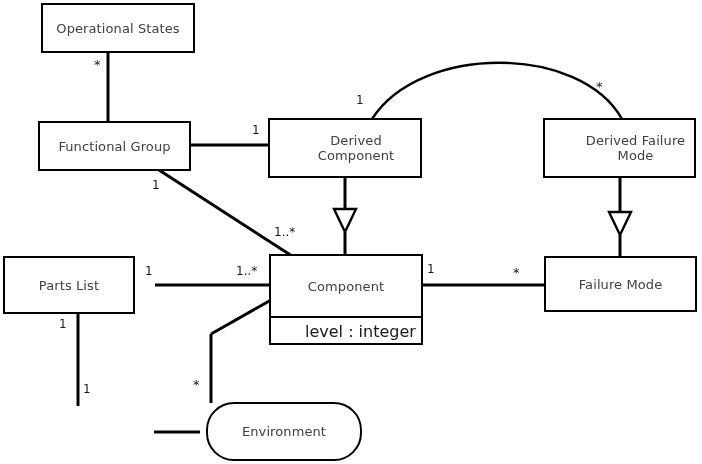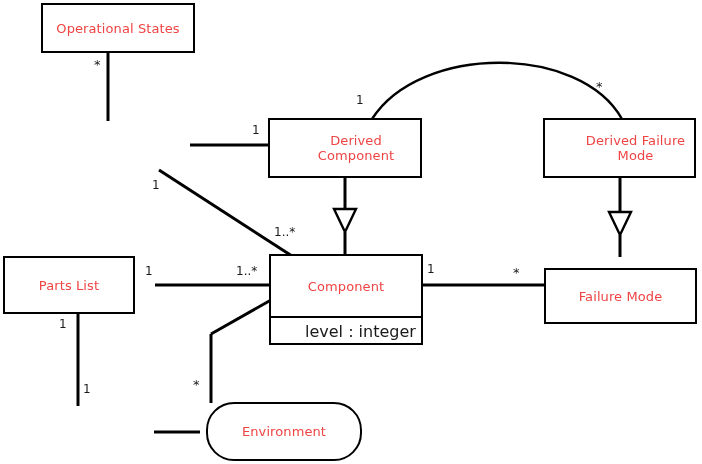--- a/index.html
+++ b/index.html
@@ -32,21 +32,21 @@
     z-index: 3;
   }
   .class-name {
     box-sizing: border-box;
     width: 100%;
     height: 100%;
     display: flex;
     align-items: center;
     justify-content: center;
     font-size: 13px;
-    color: #ef4444;
+    color: #404040;
     letter-spacing: 0.1px;
     text-align: center;
     padding: 0 4px;
   }
   .uml-class.has-attrs .class-name {
     height: auto;
   }
   .attr-compartment {
     box-sizing: border-box;
     border-top: 2px solid #000000;
@@ -102,41 +102,44 @@
     <line x1="154" y1="432" x2="200" y2="432" stroke="#000000" stroke-width="3"></line>
 
     <line x1="211" y1="403" x2="211" y2="334" stroke="#000000" stroke-width="3"></line>
     <line x1="211" y1="334" x2="271" y2="300" stroke="#000000" stroke-width="3"></line>
   </svg>
 
   <div class="uml-class" style="left:41px; top:3px; width:154px; height:50px;">
     <div class="class-name">Operational States</div>
   </div>
 
+  <div class="uml-class" style="left:38px; top:121px; width:153px; height:50px;">
+    <div class="class-name">Functional Group</div>
+  </div>
 
   <div class="uml-class" style="left:268px; top:118px; width:154px; height:60px;padding-left:22px;">
     <div class="class-name">Derived Component</div>
   </div>
 
   <div class="uml-class" style="left:543px; top:118px; width:153px; height:60px;padding-left:32px;">
     <div class="class-name">Derived Failure Mode</div>
   </div>
 
   <div class="uml-class" style="left:3px; top:256px; width:132px; height:58px;">
     <div class="class-name">Parts List</div>
   </div>
 
   <div class="uml-class has-attrs" style="left:269px; top:254px; width:154px; height:91px;">
     <div class="class-name" style="height:60px;">Component</div>
     <div class="attr-compartment">
       <div class="attr-row">level : integer</div>
     </div>
   </div>
 
-  <div class="uml-class" style="left:544px; top:268px; width:153px; height:56px;">
+  <div class="uml-class" style="left:544px; top:256px; width:153px; height:56px;">
     <div class="class-name">Failure Mode</div>
   </div>
 
 
   <div class="uml-class" style="left:206px; top:402px; width:156px; height:59px;border-radius:28px;">
     <div class="class-name">Environment</div>
   </div>
 
   <div class="mult-label star" style="left:94px; top:58px;">*</div>
 

